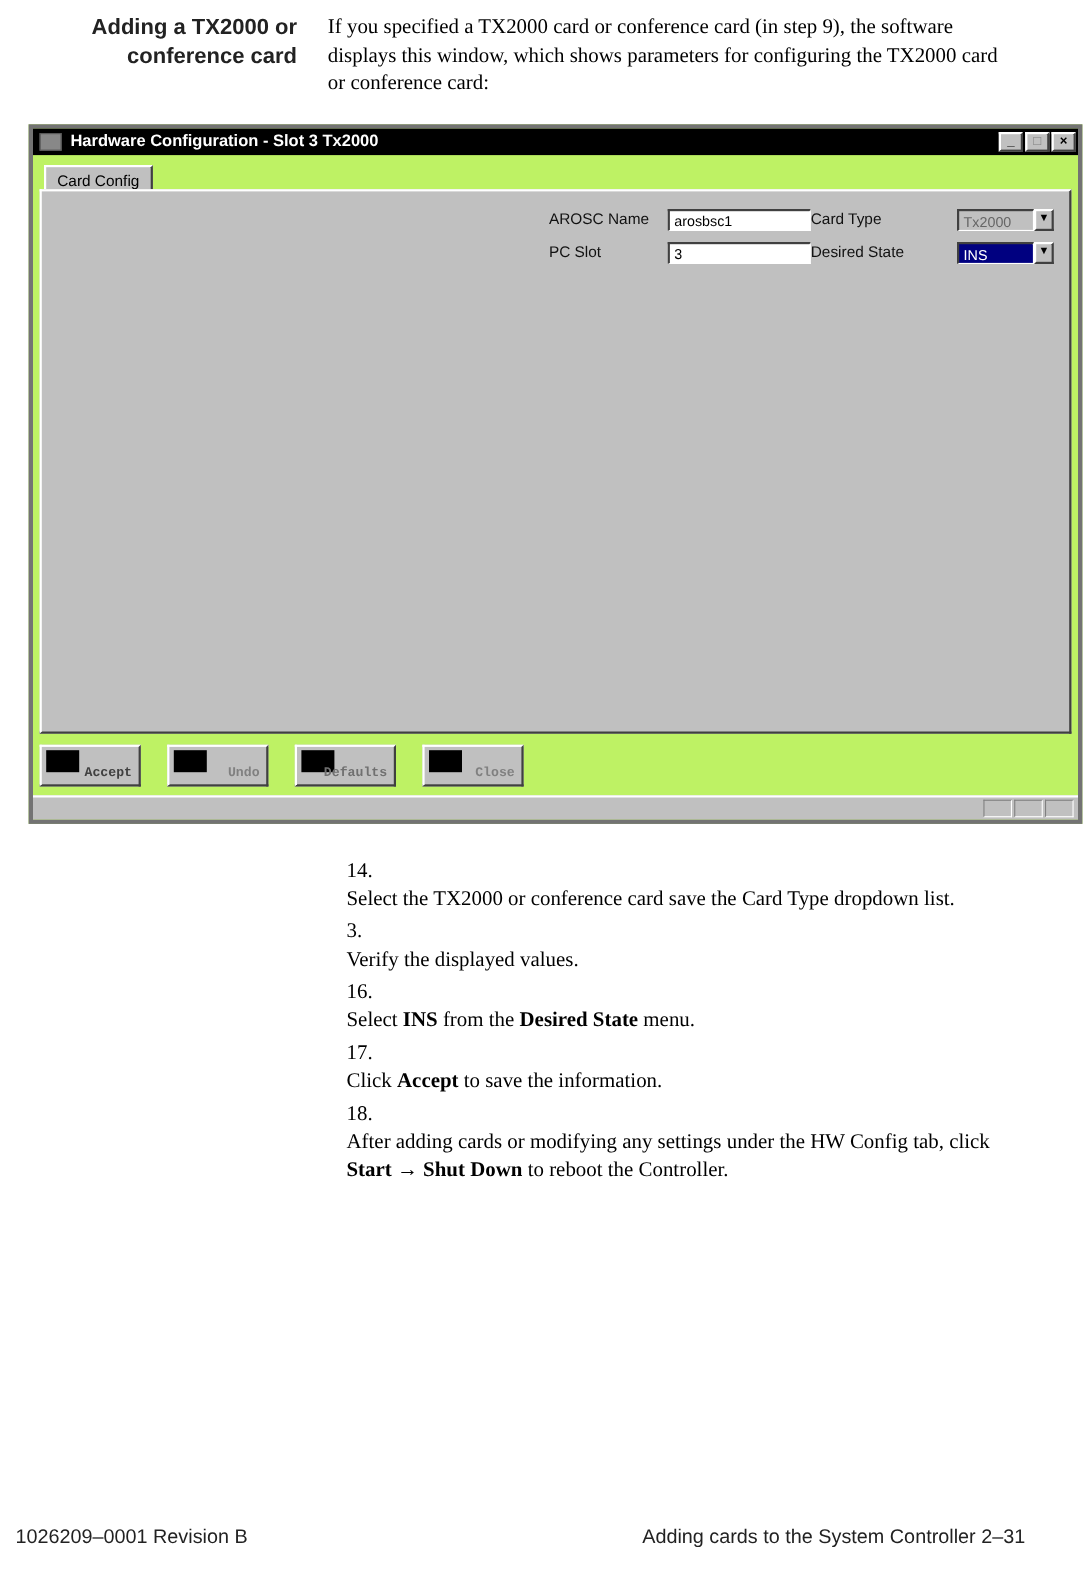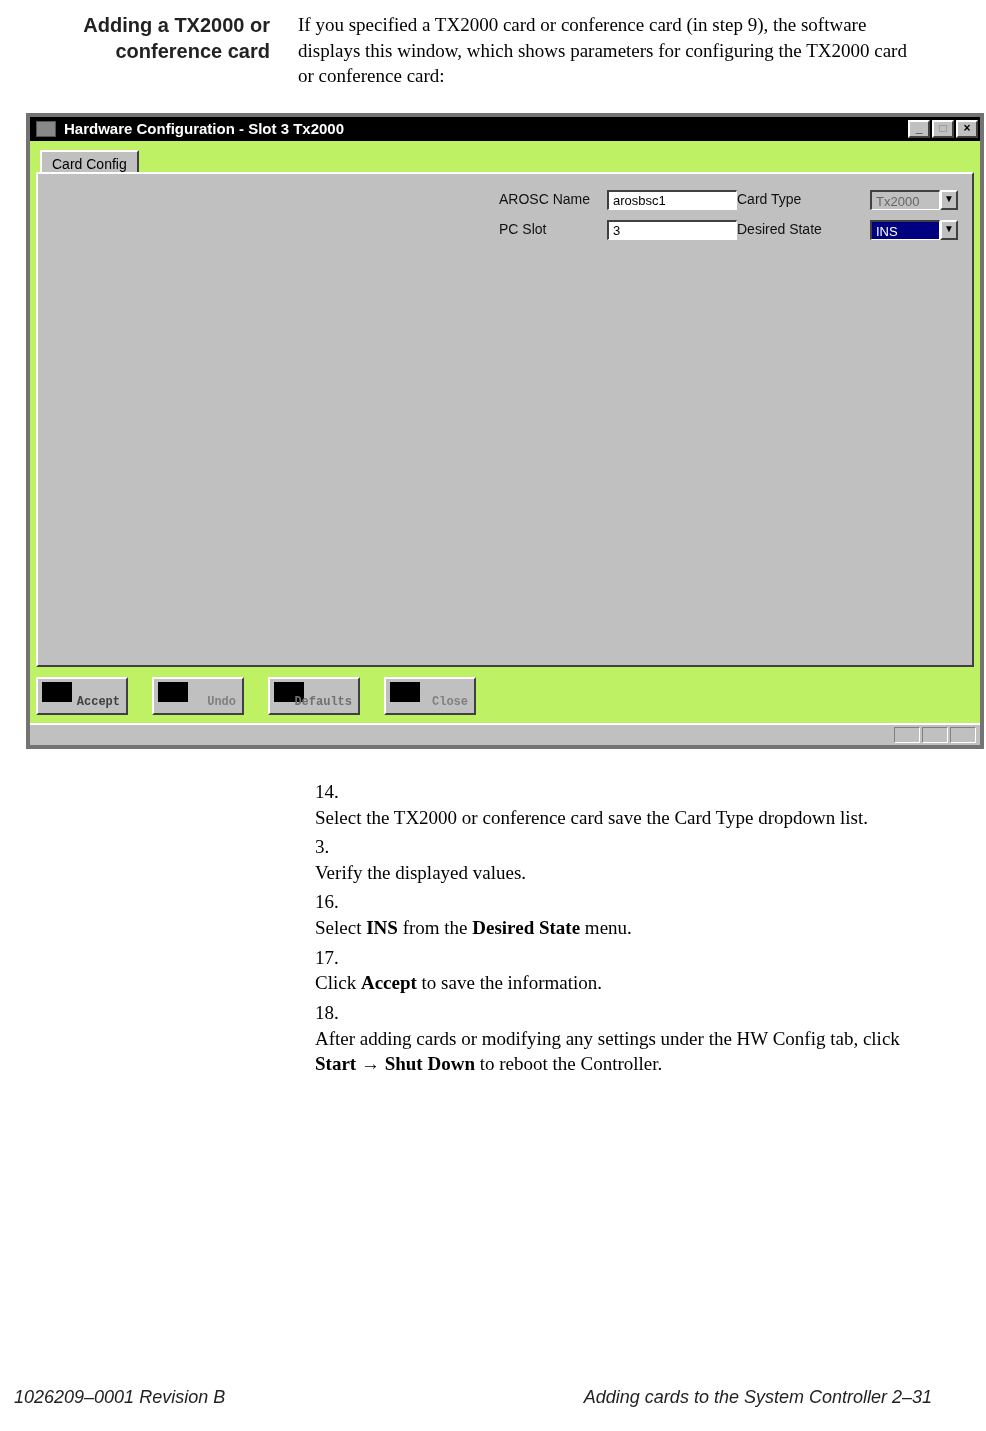--- a/index.html
+++ b/index.html
@@ -229,21 +229,20 @@
     ol.steps li .txtbody {
       flex: 1;
     }
     .footer {
       position: absolute;
       bottom: 22px;
       left: 14px;
       right: 54px;
       display: flex;
       justify-content: space-between;
-      font-style: italic;
       font-size: 18px;
       font-family: Arial, Helvetica, sans-serif;
       color: #222;
       margin-top: 33px;
     }
     .footer .right { text-align: right; }
     .b { font-weight: bold; }
   </style>
 </head>
 <body>

